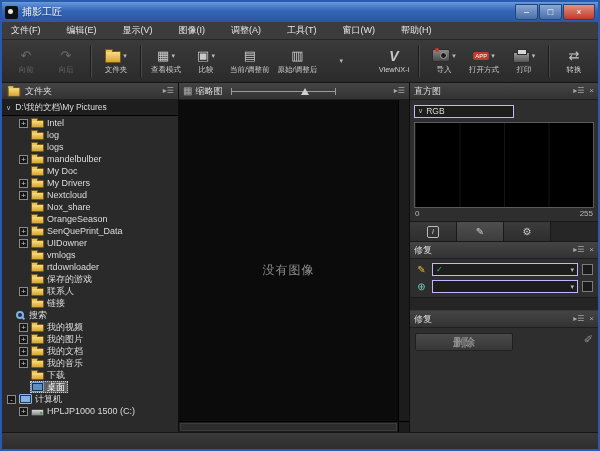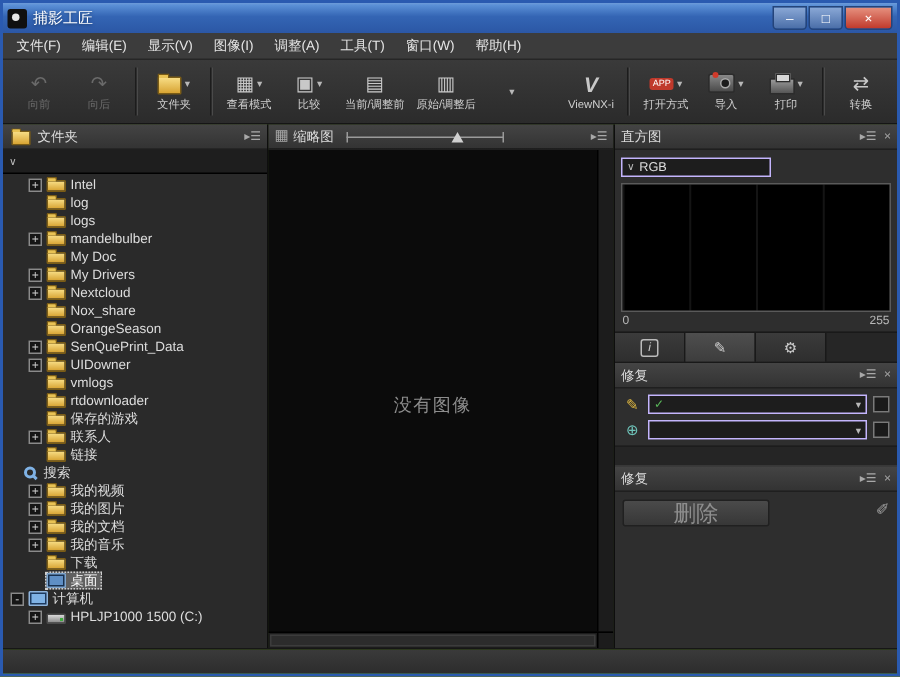--- a/index.html
+++ b/index.html
@@ -6,21 +6,21 @@
   .window{width:600px;height:451px;box-sizing:border-box;border:2px solid #2a5ab0;display:flex;flex-direction:column;background:#4d7c0f;font-family:"Liberation Sans",sans-serif;overflow:hidden;}
   
   .titlebar{height:20px;flex:none;background:linear-gradient(#6d9bd9 0%, #5a8fd6 8%, #3465b4 45%, #2b57a5 100%);display:flex;align-items:center;padding:0 3px;gap:4px;}
   .app-icon{width:13px;height:13px;background:#101010;border:1px solid #50猪6a;border-radius:2px;position:relative;flex:none;}
   .app-icon::after{content:"";position:absolute;left:3px;top:3px;width:5px;height:5px;border-radius:50%;background:#e8e8e8;}
   .title{color:#fff;font-size:10px;text-shadow:0 1px 2px #1a3a6a;}
   .win-btns{margin-left:auto;display:flex;}
   .wbtn{width:21px;height:14px;display:flex;align-items:center;justify-content:center;font-size:9px;color:#fff;background:linear-gradient(#8aa8d6,#4a6ea8);border:1px solid #24447a;border-radius:0 0 3px 3px;margin-left:1px;}
   .wbtn.close{background:linear-gradient(#e6917f,#c0392b);width:30px;}
   
-  .menubar{height:17px;flex:none;background:#3c3c3c;border-bottom:1px solid #262626;display:flex;align-items:center;padding:0 2px;}
+  .menubar{height:17px;flex:none;background:#3c3c3c;border-bottom:1px solid #262626;display:flex;align-items:center;padding:0 2px;gap:12px;}
   .menu-item{font-size:9px;color:#e6e6e6;padding:0 7px;}
   
   .toolbar{height:40px;flex:none;background:linear-gradient(#3a3a3a,#2b2b2b);border-bottom:1px solid #151515;display:flex;align-items:stretch;padding:1px 4px;}
   .tb-sep{width:0;border-left:1px solid #1c1c1c;border-right:1px solid #4a4a4a;margin:4px 4px;}
   .tb-btn{display:flex;flex-direction:column;align-items:center;justify-content:center;min-width:32px;padding:1px 4px;color:#ddd;}
   .tb-ic{height:16px;display:flex;align-items:center;justify-content:center;font-size:13px;color:#c8c8c8;gap:2px;}
   .tb-lbl{font-size:7.5px;color:#cfcfcf;white-space:nowrap;margin-top:1px;}
   .dim{color:#6a6a6a;}
   .caret{font-size:7px;color:#b8b8b8;}
   .tb-right{margin-left:auto;display:flex;align-items:stretch;}
@@ -88,21 +88,21 @@
   .tab.active{background:linear-gradient(#4e4e4e,#3d3d3d);}
   .info-ic{width:10px;height:10px;border:1px solid #bbb;border-radius:2px;font-size:8px;line-height:9px;text-align:center;font-style:italic;color:#ccc;}
   .rt-body{padding:4px 5px;display:flex;flex-direction:column;gap:4px;}
   .rt-row{display:flex;align-items:center;gap:4px;}
   .tool-ic{width:13px;text-align:center;font-size:10px;flex:none;}
   .gold{color:#e0b840;} .teal{color:#6fc4ba;} .green{color:#58b558;font-size:8px;}
   .rt-row .dd{flex:1;}
   .cb{width:9px;height:9px;border:1px solid #7a7a7a;background:#1a1a1a;flex:none;}
   .pgap{height:12px;flex:none;background:#252525;border-top:1px solid #1c1c1c;border-bottom:1px solid #383838;}
   .rt2{flex:1;padding:5px;display:flex;align-items:flex-start;gap:6px;}
-  .btn-delete{width:96px;height:16px;background:linear-gradient(#4a4a4a,#373737);border:1px solid #202020;color:#8e8e8e;font-size:15px;display:flex;align-items:center;justify-content:center;border-radius:2px;}
+  .btn-delete{width:96px;height:16px;background:linear-gradient(#4a4a4a,#373737);border:1px solid #202020;color:#8e8e8e;font-size:11px;display:flex;align-items:center;justify-content:center;border-radius:2px;font-weight:bold;}
   .dropper{margin-left:auto;color:#9a9a9a;font-size:11px;transform:rotate(0deg);}
   
   .statusbar{height:16px;flex:none;background:linear-gradient(#3a3a3a,#2d2d2d);border-top:1px solid #161616;}
 </style>
 </head>
 <body>
 
 <div class="window">
 
   <div class="titlebar">
@@ -173,31 +173,31 @@
     <div class="tb-right">
       <div class="tb-btn">
         <span class="tb-ic">
             <span class="vnx">V</span>
           </span>
         <span class="tb-lbl">ViewNX-i</span>
       </div>
       <div class="tb-sep"></div>
       <div class="tb-btn">
         <span class="tb-ic">
+            <span class="cam"></span>
+            <span class="caret">▾</span>
+          </span>
+        <span class="tb-lbl">导入</span>
+      </div>
+      <div class="tb-btn">
+        <span class="tb-ic">
             <span class="badge">APP</span>
             <span class="caret">▾</span>
           </span>
         <span class="tb-lbl">打开方式</span>
-      </div>
-      <div class="tb-btn">
-        <span class="tb-ic">
-            <span class="cam"></span>
-            <span class="caret">▾</span>
-          </span>
-        <span class="tb-lbl">导入</span>
       </div>
       <div class="tb-btn">
         <span class="tb-ic">
             <span class="prn"></span>
             <span class="caret">▾</span>
           </span>
         <span class="tb-lbl">打印</span>
       </div>
       <div class="tb-sep"></div>
       <div class="tb-btn">
@@ -212,20 +212,21 @@
     <div class="left">
       <div class="panel-hd">
         <span class="folder-mini" style="transform:scale(.8);"></span>
         <span class="t">文件夹</span>
         <div class="ph-right">
           <span class="mini">▸☰</span>
         </div>
       </div>
       <div class="path-row">
         <span class="chev">∨</span>
+        <span>D:\我的文档\My Pictures</span>
       </div>
       <div class="tree">
           <div class="tree-row" style="padding-left: 17px;">
             <span class="exp">+</span>
             <span class="hl">
               <span class="ti ti-folder"></span>
               <span class="tl">Intel</span>
             </span>
           </div>
           <div class="tree-row" style="padding-left: 17px;">

